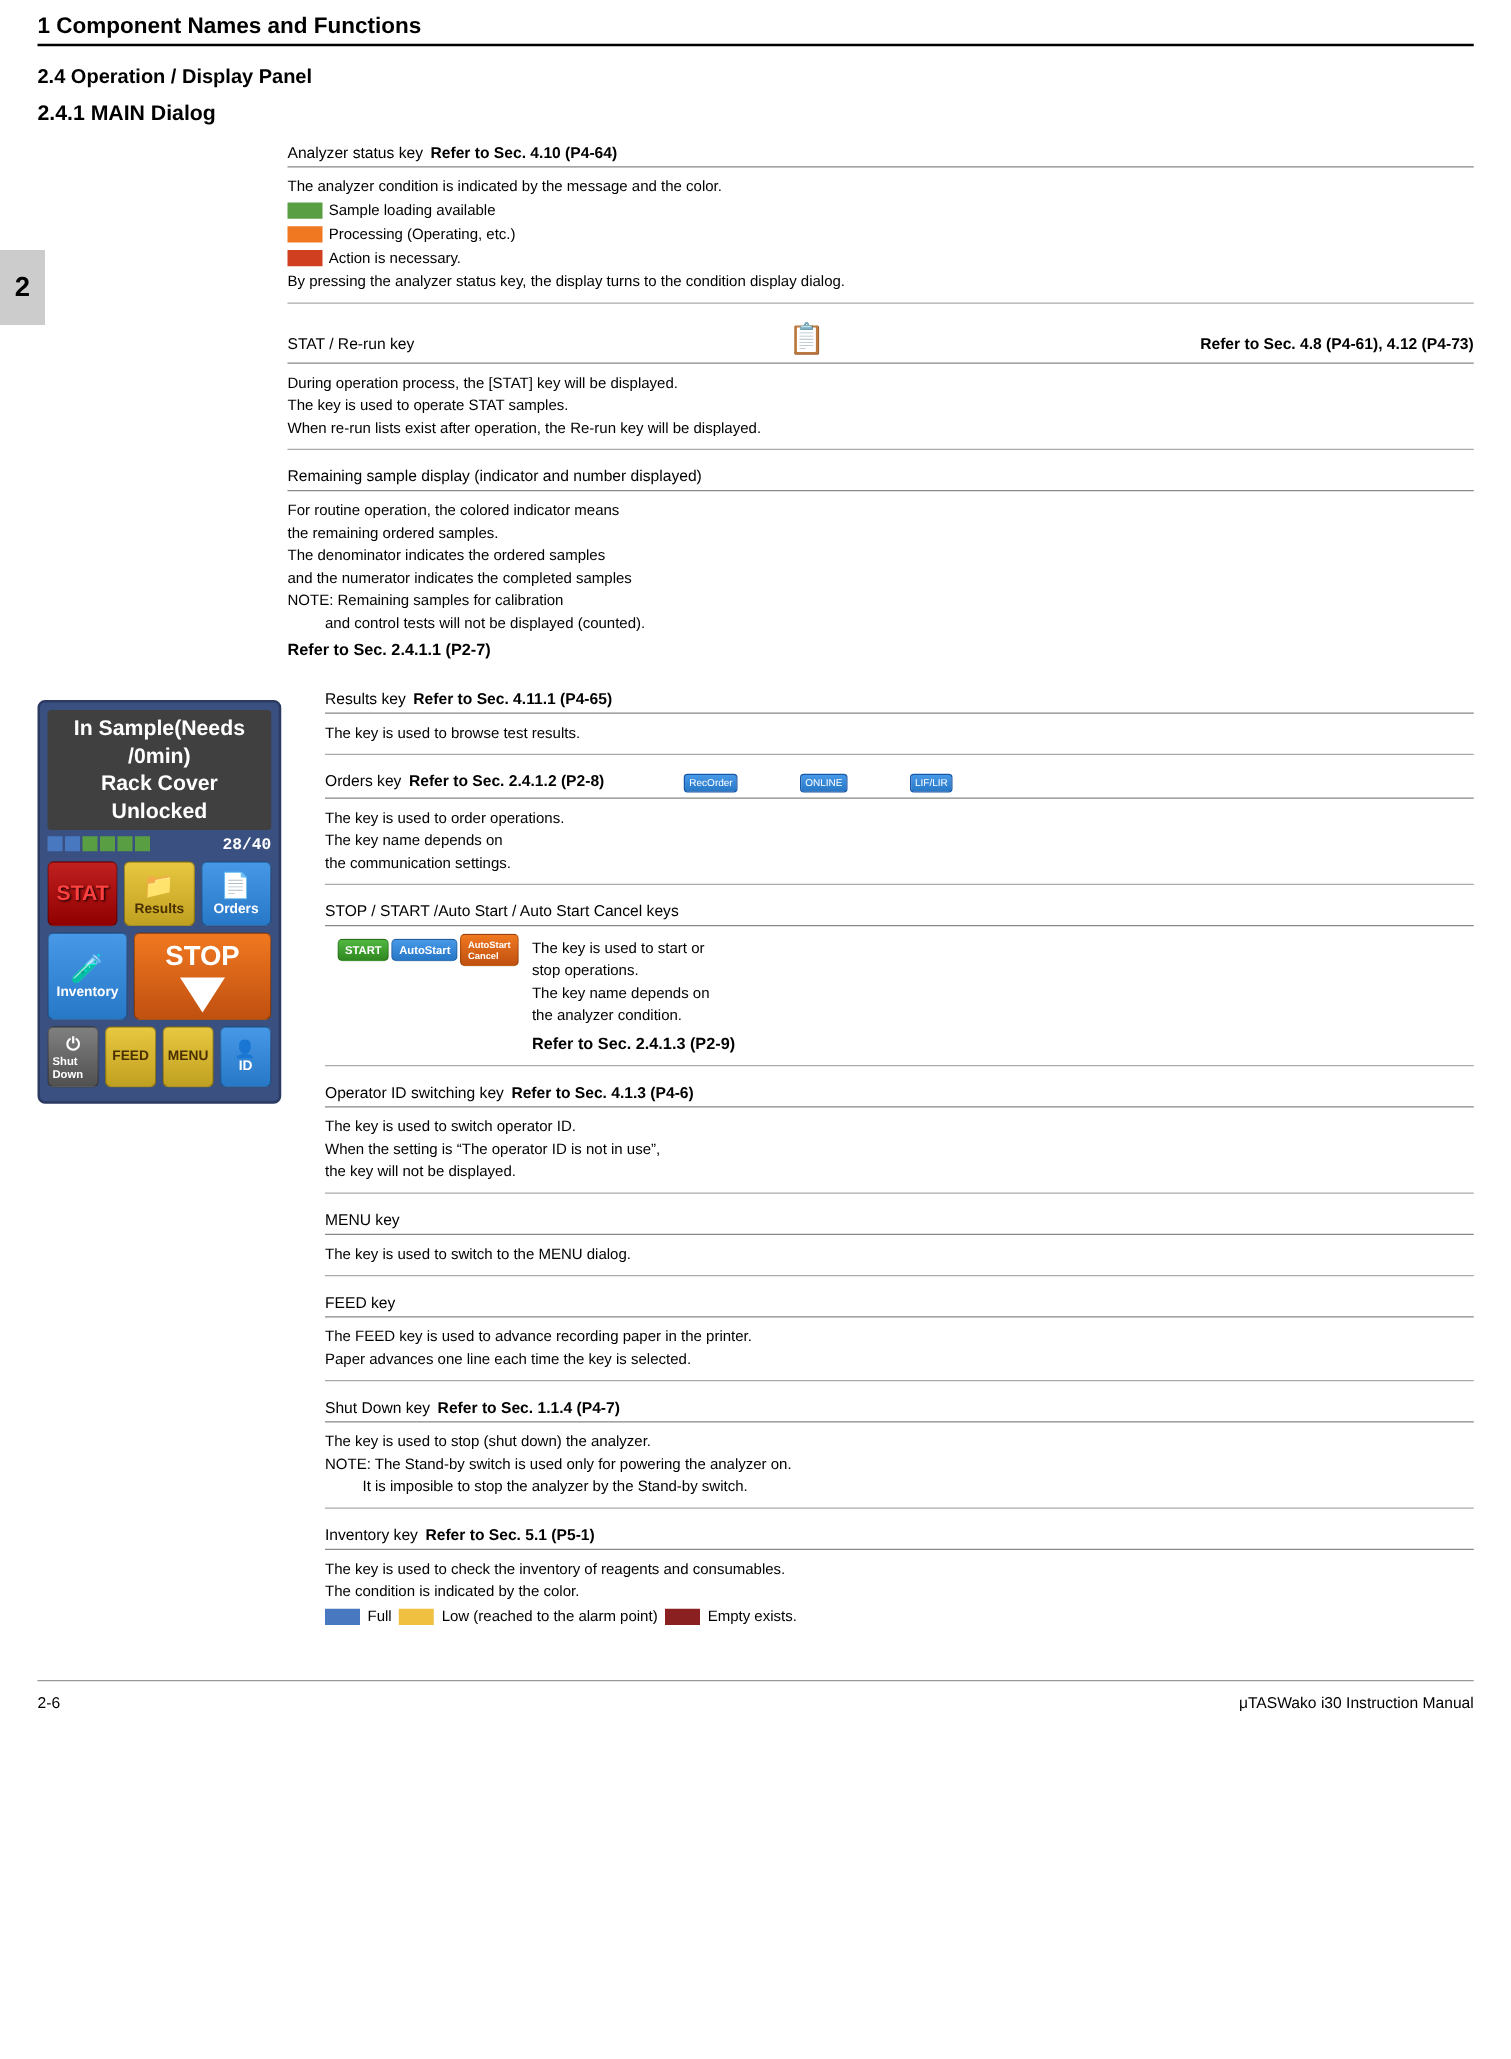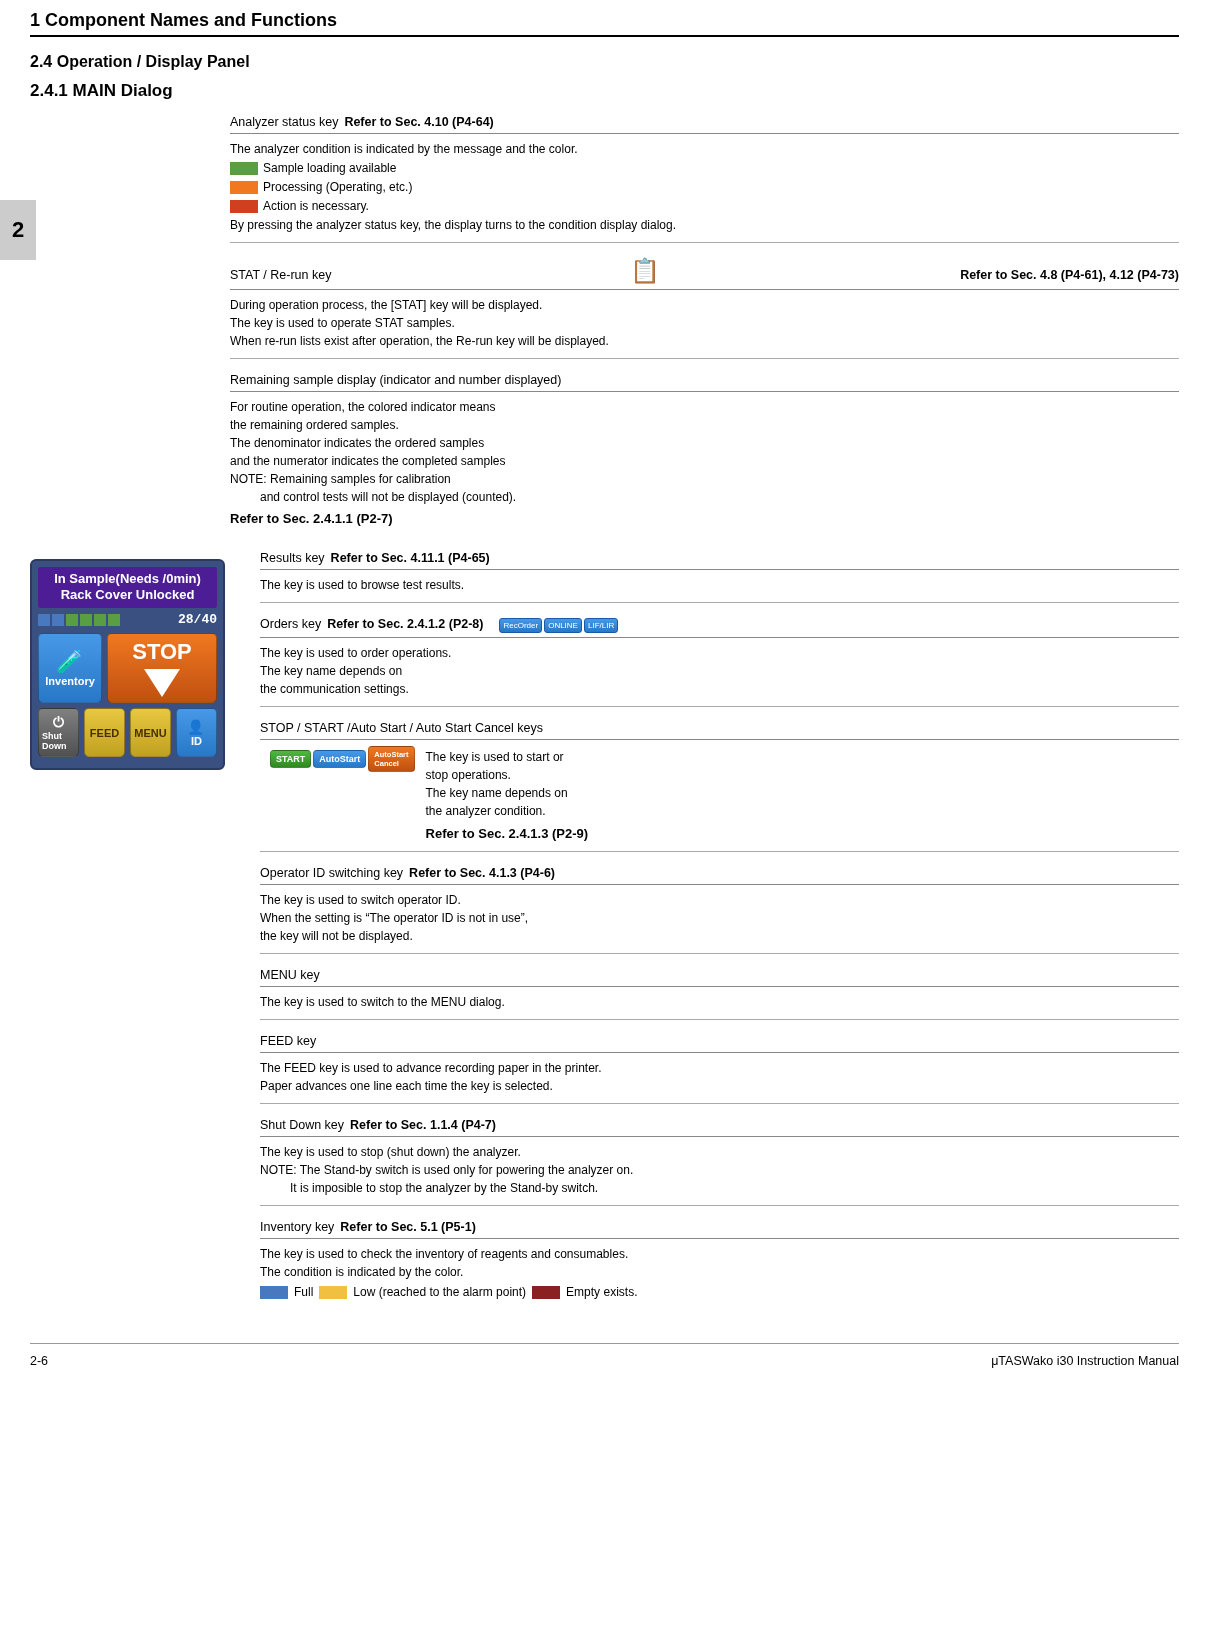--- a/index.html
+++ b/index.html
@@ -76,24 +76,24 @@
       width: 195px;
       background: #3a5080;
       border: 2px solid #2a3a60;
       border-radius: 6px;
       padding: 6px;
       margin-top: 8px;
     }
 
     
     .status-bar {
-      background: #4c1d95;
-      color: #fff;
-      font-weight: bold;
-      font-size: 13px;
+      background: #404040;
+      color: #fff;
+      font-weight: bold;
+      font-size: 17px;
       padding: 4px 6px;
       border-radius: 3px;
       margin-bottom: 4px;
       text-align: center;
       line-height: 1.3;
     }
 
     
     .remaining-bar {
       display: flex;
@@ -217,20 +217,21 @@
       align-items: center;
     }
     .orders-mini-btn {
       background: linear-gradient(180deg, #4898e8, #2878c8);
       border: 1px solid #1a58a8;
       border-radius: 3px;
       color: #fff;
       font-size: 8px;
       padding: 2px 3px;
       cursor: pointer;
+      margin-left: 48px;
     }
 
     
     .start-mini {
       display: flex;
       gap: 2px;
       margin-left: 10px;
       align-items: center;
     }
     .start-mini-btn {
@@ -426,20 +427,33 @@
             <div class="rem-block blue"></div>
             <div class="rem-block blue"></div>
             <div class="rem-block green"></div>
             <div class="rem-block green"></div>
             <div class="rem-block green"></div>
             <div class="rem-block green"></div>
           </div>
           <div class="rem-count">28/40</div>
         </div>
 
+        <div class="btn-row">
+          <div class="panel-btn btn-stat">
+            <span>STAT</span>
+          </div>
+          <div class="panel-btn btn-results">
+            <span style="font-size:20px;">📁</span>
+            <span>Results</span>
+          </div>
+          <div class="panel-btn btn-orders">
+            <span style="font-size:20px;">📄</span>
+            <span>Orders</span>
+          </div>
+        </div>
 
         <div class="btn-row">
           <div class="panel-btn btn-inventory" style="flex: 1.1;">
             <span style="font-size:22px;">🧪</span>
             <span>Inventory</span>
           </div>
           <div class="panel-btn btn-stop" style="flex:2;">
             <span>STOP</span>
             <div class="stop-triangle"></div>
           </div>

